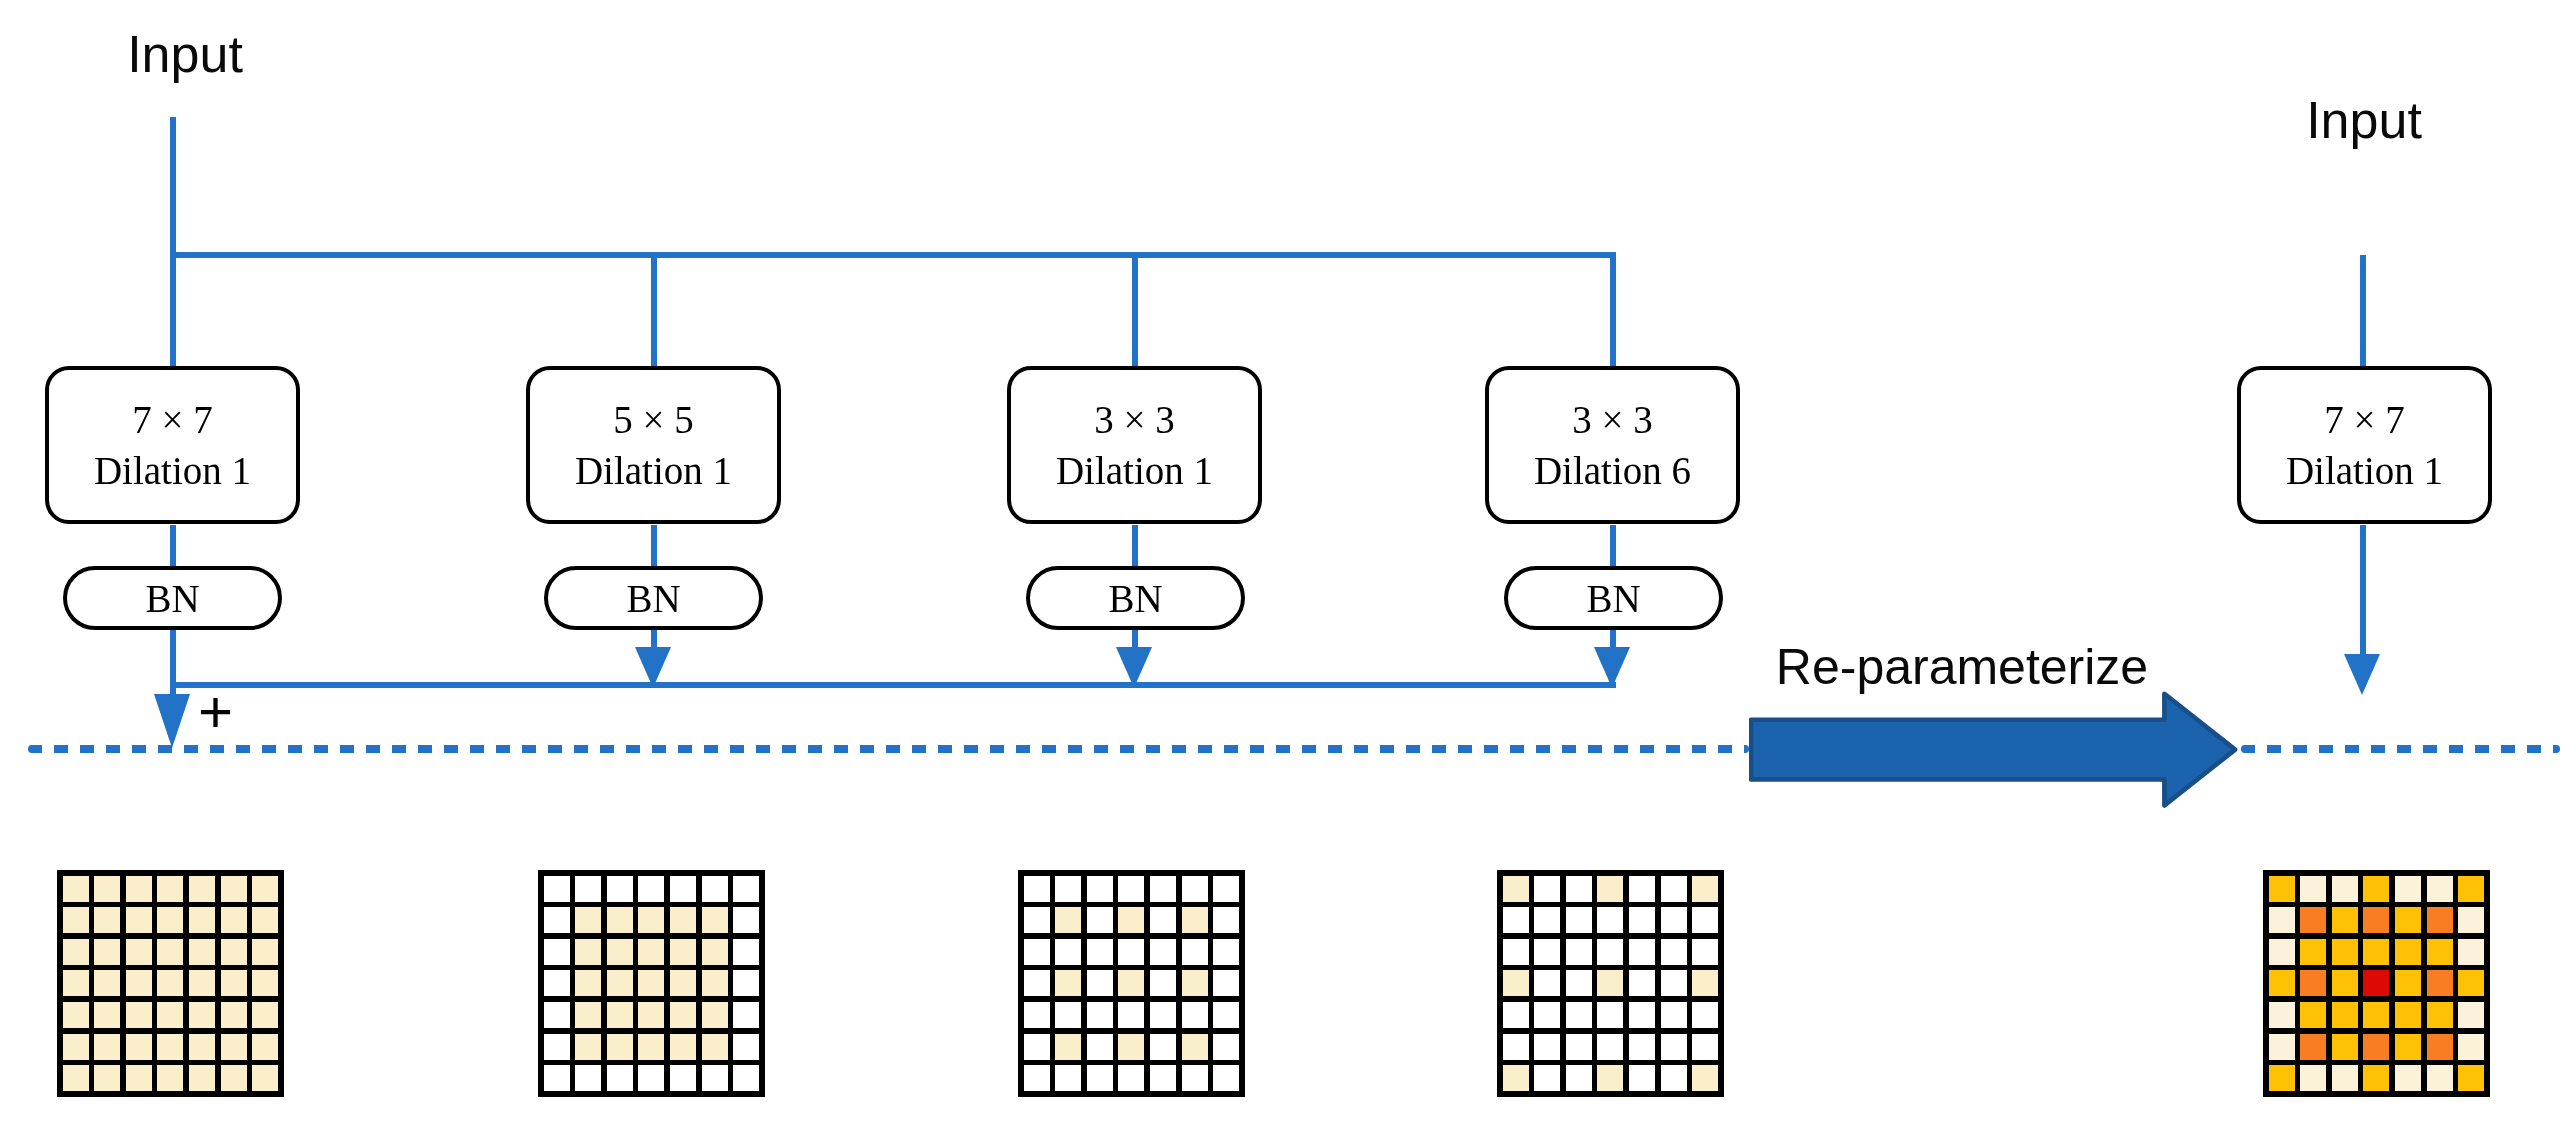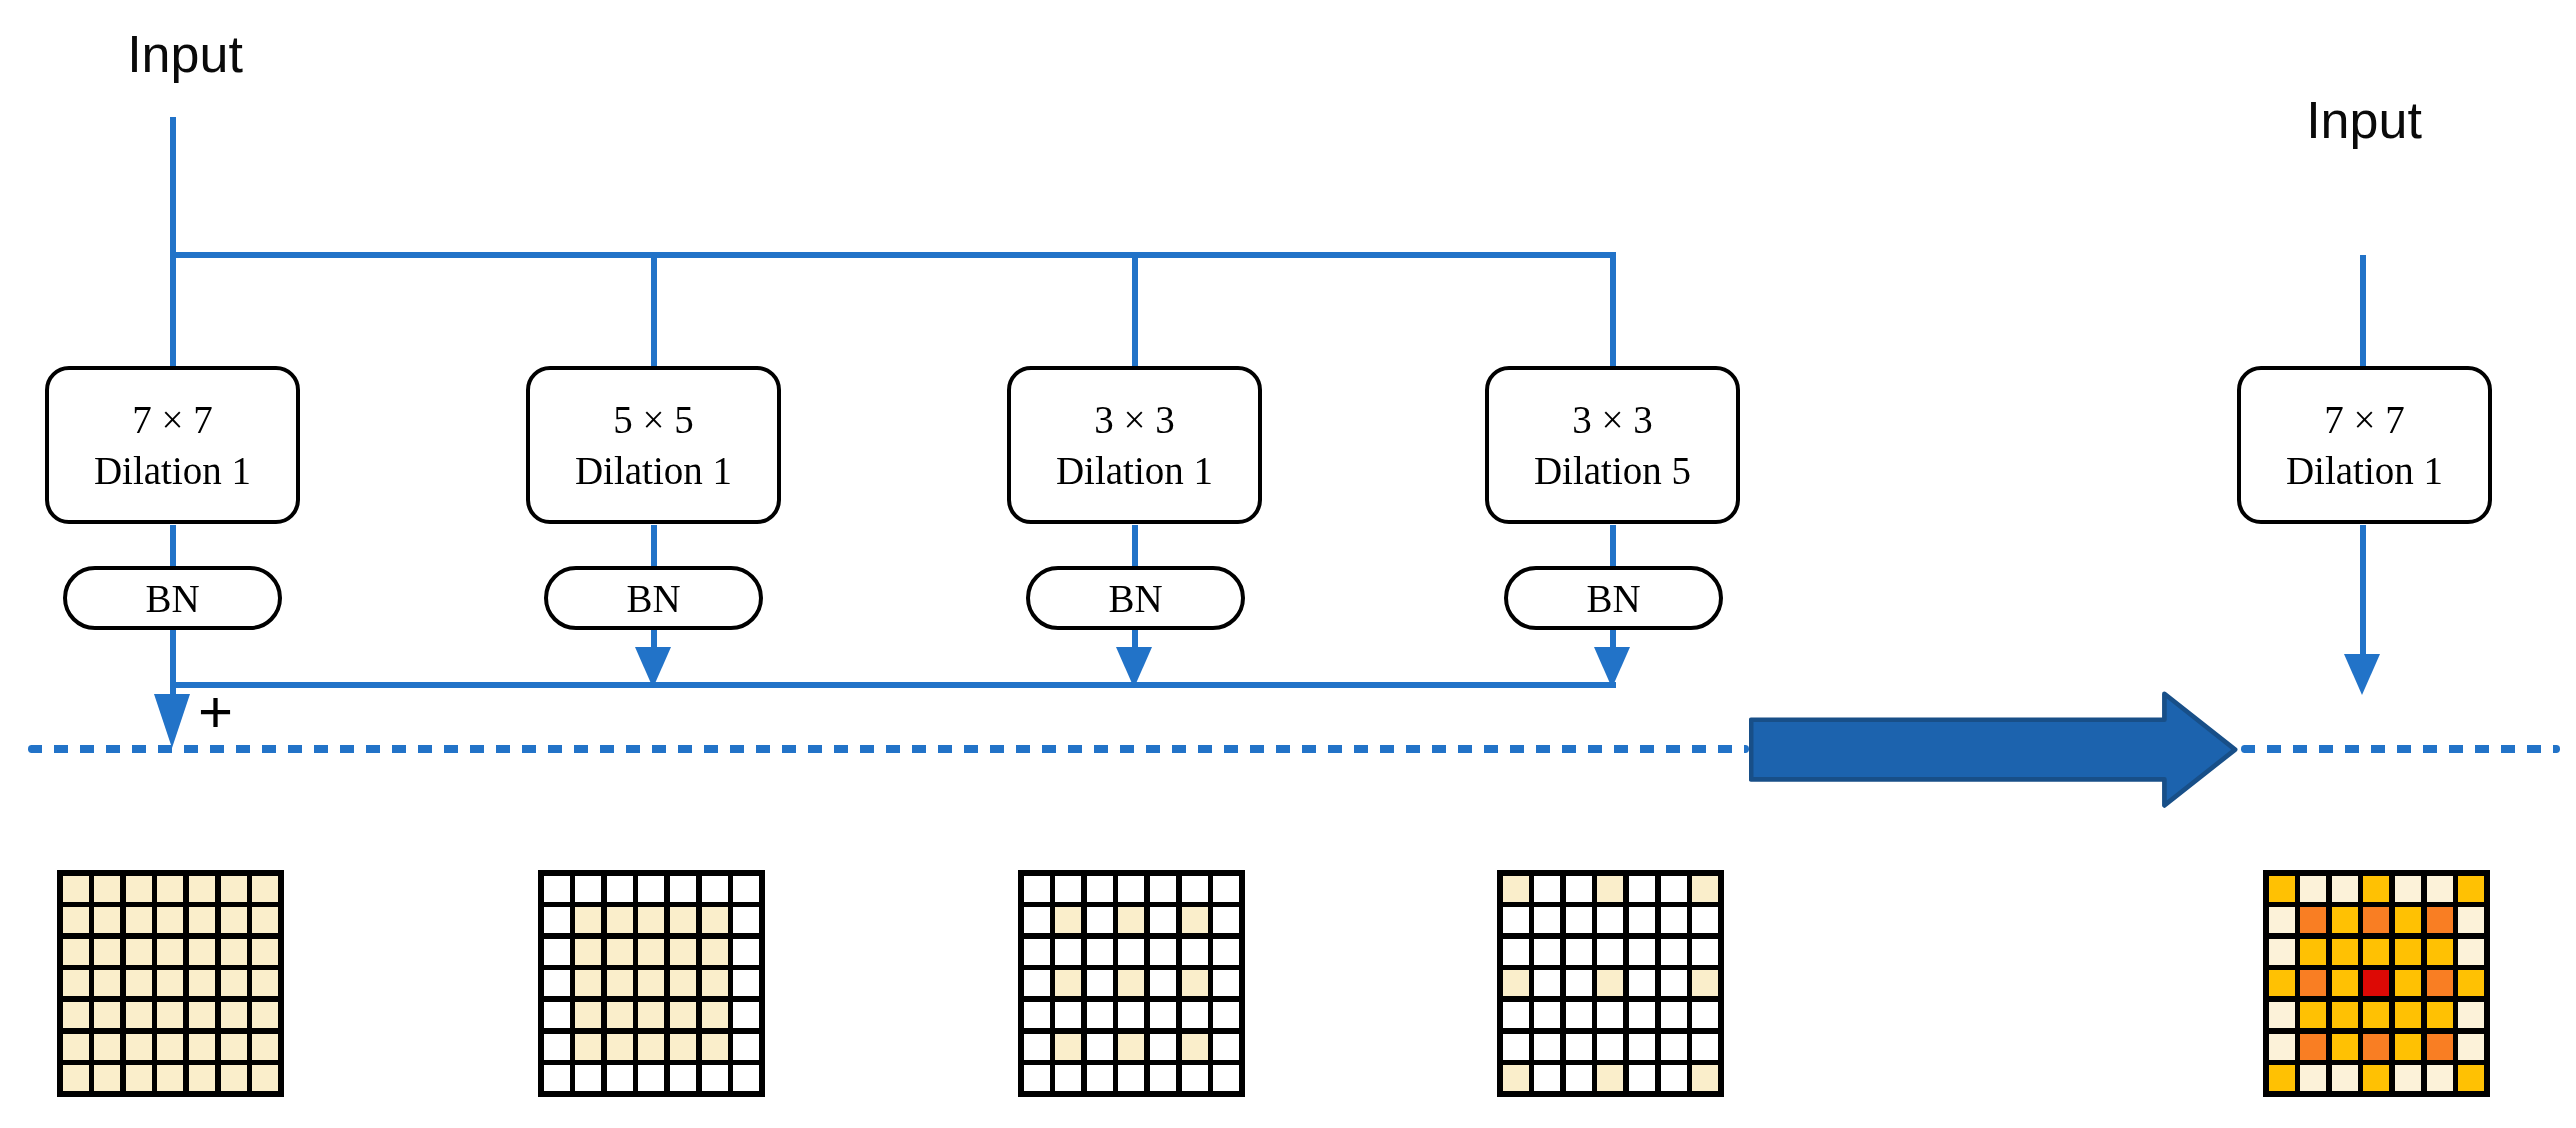--- a/index.html
+++ b/index.html
@@ -61,21 +61,21 @@
   <div class="conv-box" style="left:526px;top:366px;">
     <div>5 × 5</div>
     <div>Dilation 1</div>
   </div>
   <div class="conv-box" style="left:1007px;top:366px;">
     <div>3 × 3</div>
     <div>Dilation 1</div>
   </div>
   <div class="conv-box" style="left:1485px;top:366px;">
     <div>3 × 3</div>
-    <div>Dilation 5</div>
+    <div>Dilation 6</div>
   </div>
 
   <div class="blue-line" style="left:170px;top:525px;width:5.6px;height:41px;"></div>
   <div class="blue-line" style="left:651px;top:525px;width:5.6px;height:41px;"></div>
   <div class="blue-line" style="left:1132px;top:525px;width:5.6px;height:41px;"></div>
   <div class="blue-line" style="left:1610px;top:525px;width:5.6px;height:41px;"></div>
 
   <div class="bn-box" style="left:63px;top:566px;">
     <span>BN</span>
     </div>
@@ -98,20 +98,21 @@
   <div class="arrowhead-down" style="left:1116px;top:647px;"></div>
   <div class="blue-line" style="left:1610px;top:630px;width:5.6px;height:26px;"></div>
   <div class="arrowhead-down" style="left:1594px;top:647px;"></div>
 
   <div class="arrowhead-down big" style="left:154px;top:694px;"></div>
   <div class="plus-label" style="left:198px;top:677px;">+</div>
 
   <div class="dashed-line" style="left:28px;top:745px;width:1721px;"></div>
   <div class="dashed-line" style="left:2241px;top:745px;width:319px;"></div>
 
+  <div class="sans-label reparam-label center" style="left:1962px;top:638px;">Re-parameterize</div>
   <svg class="big-arrow-svg" width="492" height="121" viewBox="0 0 528 130">
     <polygon points="2,32 446,32 446,4 522,64 446,124 446,96 2,96" fill="#1C63AE" stroke="#184F88" stroke-width="5" stroke-linejoin="round"></polygon>
   </svg>
 
   <div class="sans-label input-label center" style="left:2364px;top:90px;">Input</div>
   <div class="blue-line" style="left:2360px;top:255px;width:5.6px;height:112px;"></div>
   <div class="conv-box" style="left:2237px;top:366px;">
     <div>7 × 7</div>
     <div>Dilation 1</div>
   </div>

